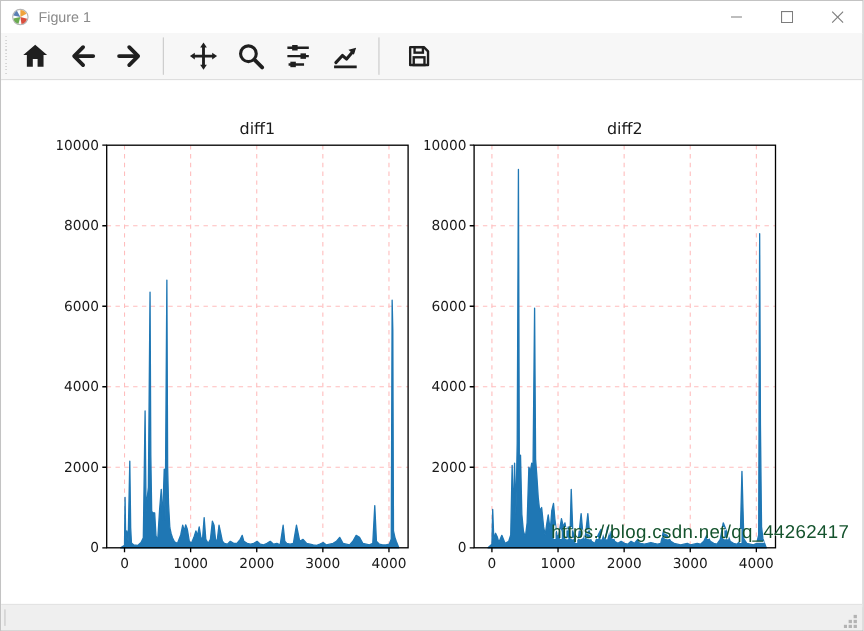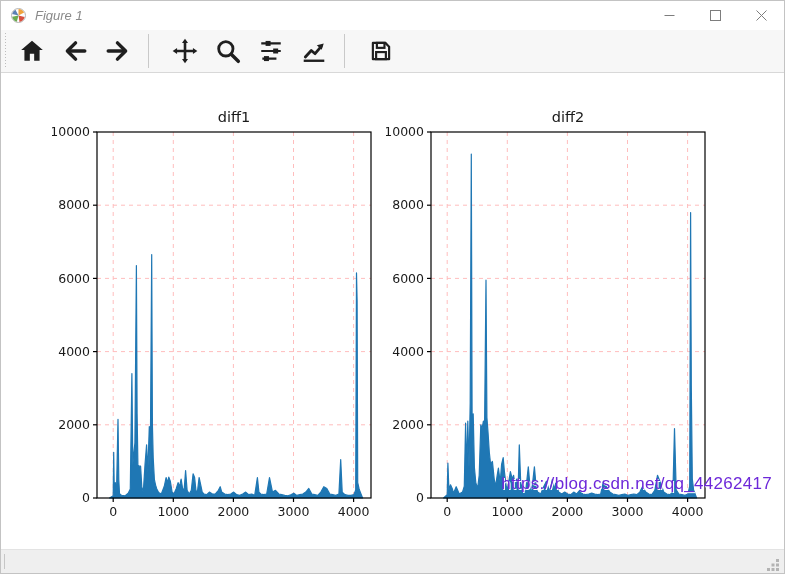--- a/index.html
+++ b/index.html
@@ -1,18 +1,18 @@
 <!DOCTYPE html>
 <html><head>
 <meta charset="utf-8">
 <style>
   html,body{margin:0;padding:0;background:#cfcfcf;font-family:"Liberation Sans","DejaVu Sans",sans-serif;}
   .window{position:relative;width:785px;height:574px;background:#ffffff;border:1px solid #c3c3c3;box-sizing:border-box;overflow:hidden;}
   
-  .titlebar{position:absolute;left:0;top:0;right:0;height:29px;background:#ffffff;border-bottom:1px solid #ececec;display:flex;align-items:center;font-style:italic;}
+  .titlebar{position:absolute;left:0;top:0;right:0;height:29px;background:#ffffff;border-bottom:1px solid #ececec;display:flex;align-items:center;}
   .titlebar .app-icon{margin-left:9px;width:17px;height:17px;flex:0 0 auto;}
   .titlebar .title-text{margin-left:8px;font-size:13px;color:#8a8a8a;}
   .win-controls{position:absolute;right:0;top:0;height:29px;display:flex;}
   .win-btn{width:46px;height:29px;display:flex;align-items:center;justify-content:center;cursor:default;}
   .win-btn svg{stroke:#7d7d7d;}
   
   .toolbar{position:absolute;left:0;top:29px;right:0;height:42px;background:#f7f7f7;border-bottom:1px solid #d8d8d8;display:flex;align-items:center;}
   .tb-grip{width:4px;height:36px;margin-left:2px;background:repeating-linear-gradient(to bottom,#bdbdbd 0 1px,transparent 1px 3px);background-size:1px 100%;background-repeat:no-repeat;background-position:center;}
   .tb-btn{width:36px;height:36px;margin-left:7px;display:flex;align-items:center;justify-content:center;border-radius:3px;}
   .tb-btn svg{color:#1f1f1f;}
@@ -20,21 +20,21 @@
   
   .canvas{position:absolute;left:0;top:72px;right:0;height:479px;background:#ffffff;}
   .subplot{position:absolute;top:29px;width:330px;height:428px;}
   #subplot-0{left:51px;}
   #subplot-1{left:385px;}
   
   .statusbar{position:absolute;left:0;bottom:0;right:0;height:23px;background:#efefef;border-top:1px solid #e3e3e3;}
   .sb-grip{position:absolute;left:3px;top:4px;width:1px;height:15px;background:#c6c6c6;}
   .resize-grip{position:absolute;right:4px;bottom:2px;}
   
-  .watermark{position:absolute;right:12px;top:473px;font-size:17px;letter-spacing:.3px;color:#6d28d9;text-shadow:1px 1px 0 #ffffff;pointer-events:none;}
+  .watermark{position:absolute;right:12px;top:473px;font-size:17px;letter-spacing:.3px;color:#14532d;text-shadow:1px 1px 0 #ffffff;pointer-events:none;}
 </style>
 </head>
 <body>
 
 <div class="window">
 
   <div class="titlebar">
     <span class="app-icon">
       <svg width="17" height="17" viewBox="0 0 17 17">
         <circle cx="8.5" cy="8.5" r="7" fill="#fdfdfd" stroke="#b5b5b5" stroke-width="1"></circle>

